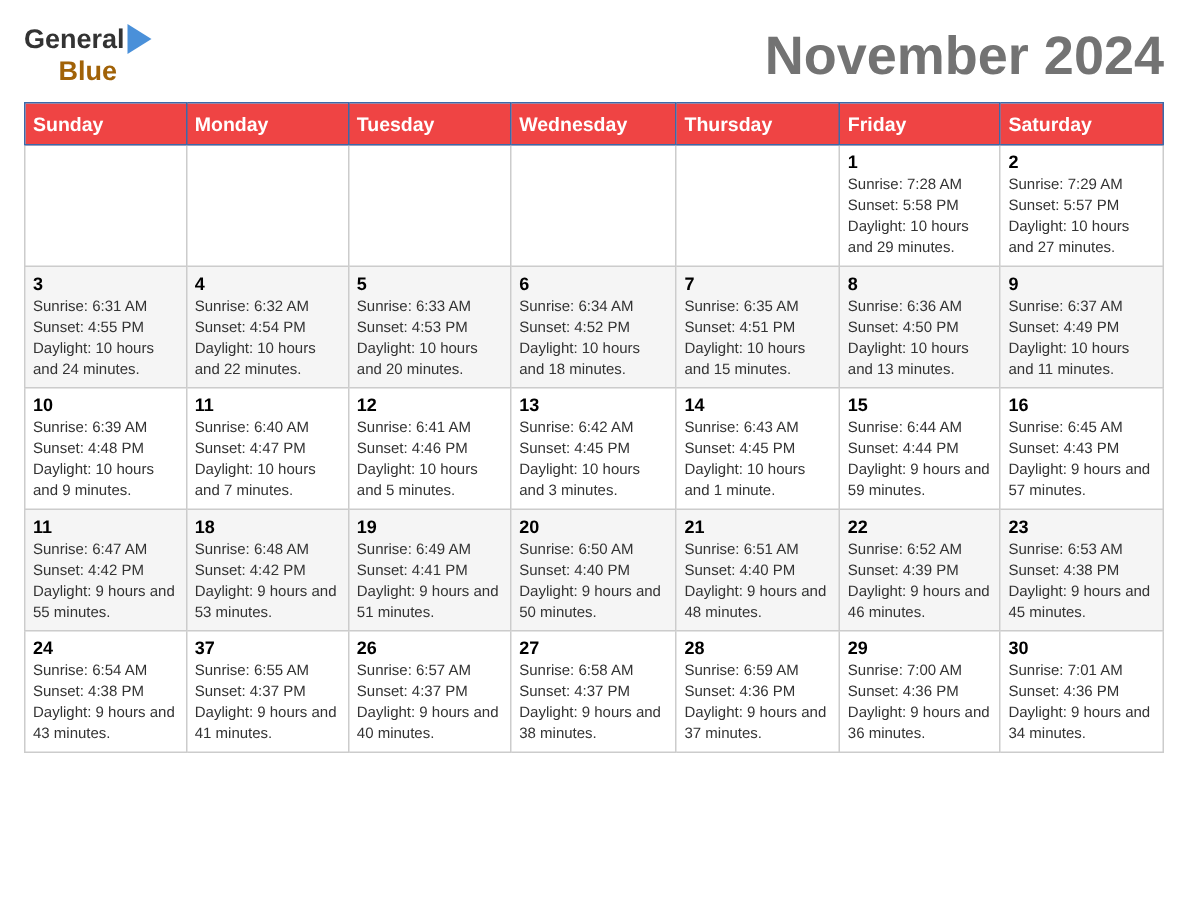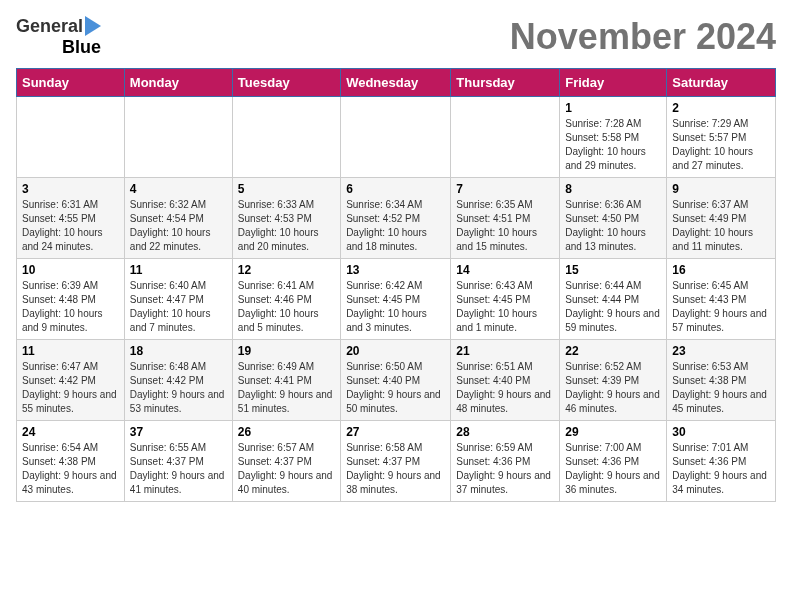--- a/index.html
+++ b/index.html
@@ -12,35 +12,35 @@
     }
     .header {
       display: flex;
       justify-content: space-between;
       align-items: flex-start;
       margin-bottom: 10px;
     }
     .logo {
       display: flex;
       flex-direction: column;
-      align-items: flex-end;
+      align-items: center;
     }
     .logo-text {
       display: flex;
       align-items: center;
     }
     .logo-general {
       font-size: 18px;
       font-weight: bold;
       color: #333;
     }
     .logo-blue {
       font-size: 18px;
       font-weight: bold;
-      color: #000000;
+      color: #a16207;
     }
     .logo-arrow {
       width: 0;
       height: 0;
       border-top: 10px solid transparent;
       border-bottom: 10px solid transparent;
       border-left: 16px solid #4a90d9;
       margin-left: 2px;
       margin-top: -2px;
     }
@@ -55,21 +55,21 @@
     .location {
       font-size: 16px;
       color: #555;
     }
     .calendar-table {
       width: 100%;
       border-collapse: collapse;
       font-size: 11px;
     }
     .calendar-table th {
-      background-color: #be185d;
+      background-color: #ef4444;
       color: #fff;
       text-align: left;
       padding: 6px 5px;
       font-size: 13px;
       border: 1px solid #3a6aaa;
     }
     .calendar-table td {
       border: 1px solid #ccc;
       vertical-align: top;
       padding: 4px 5px;

